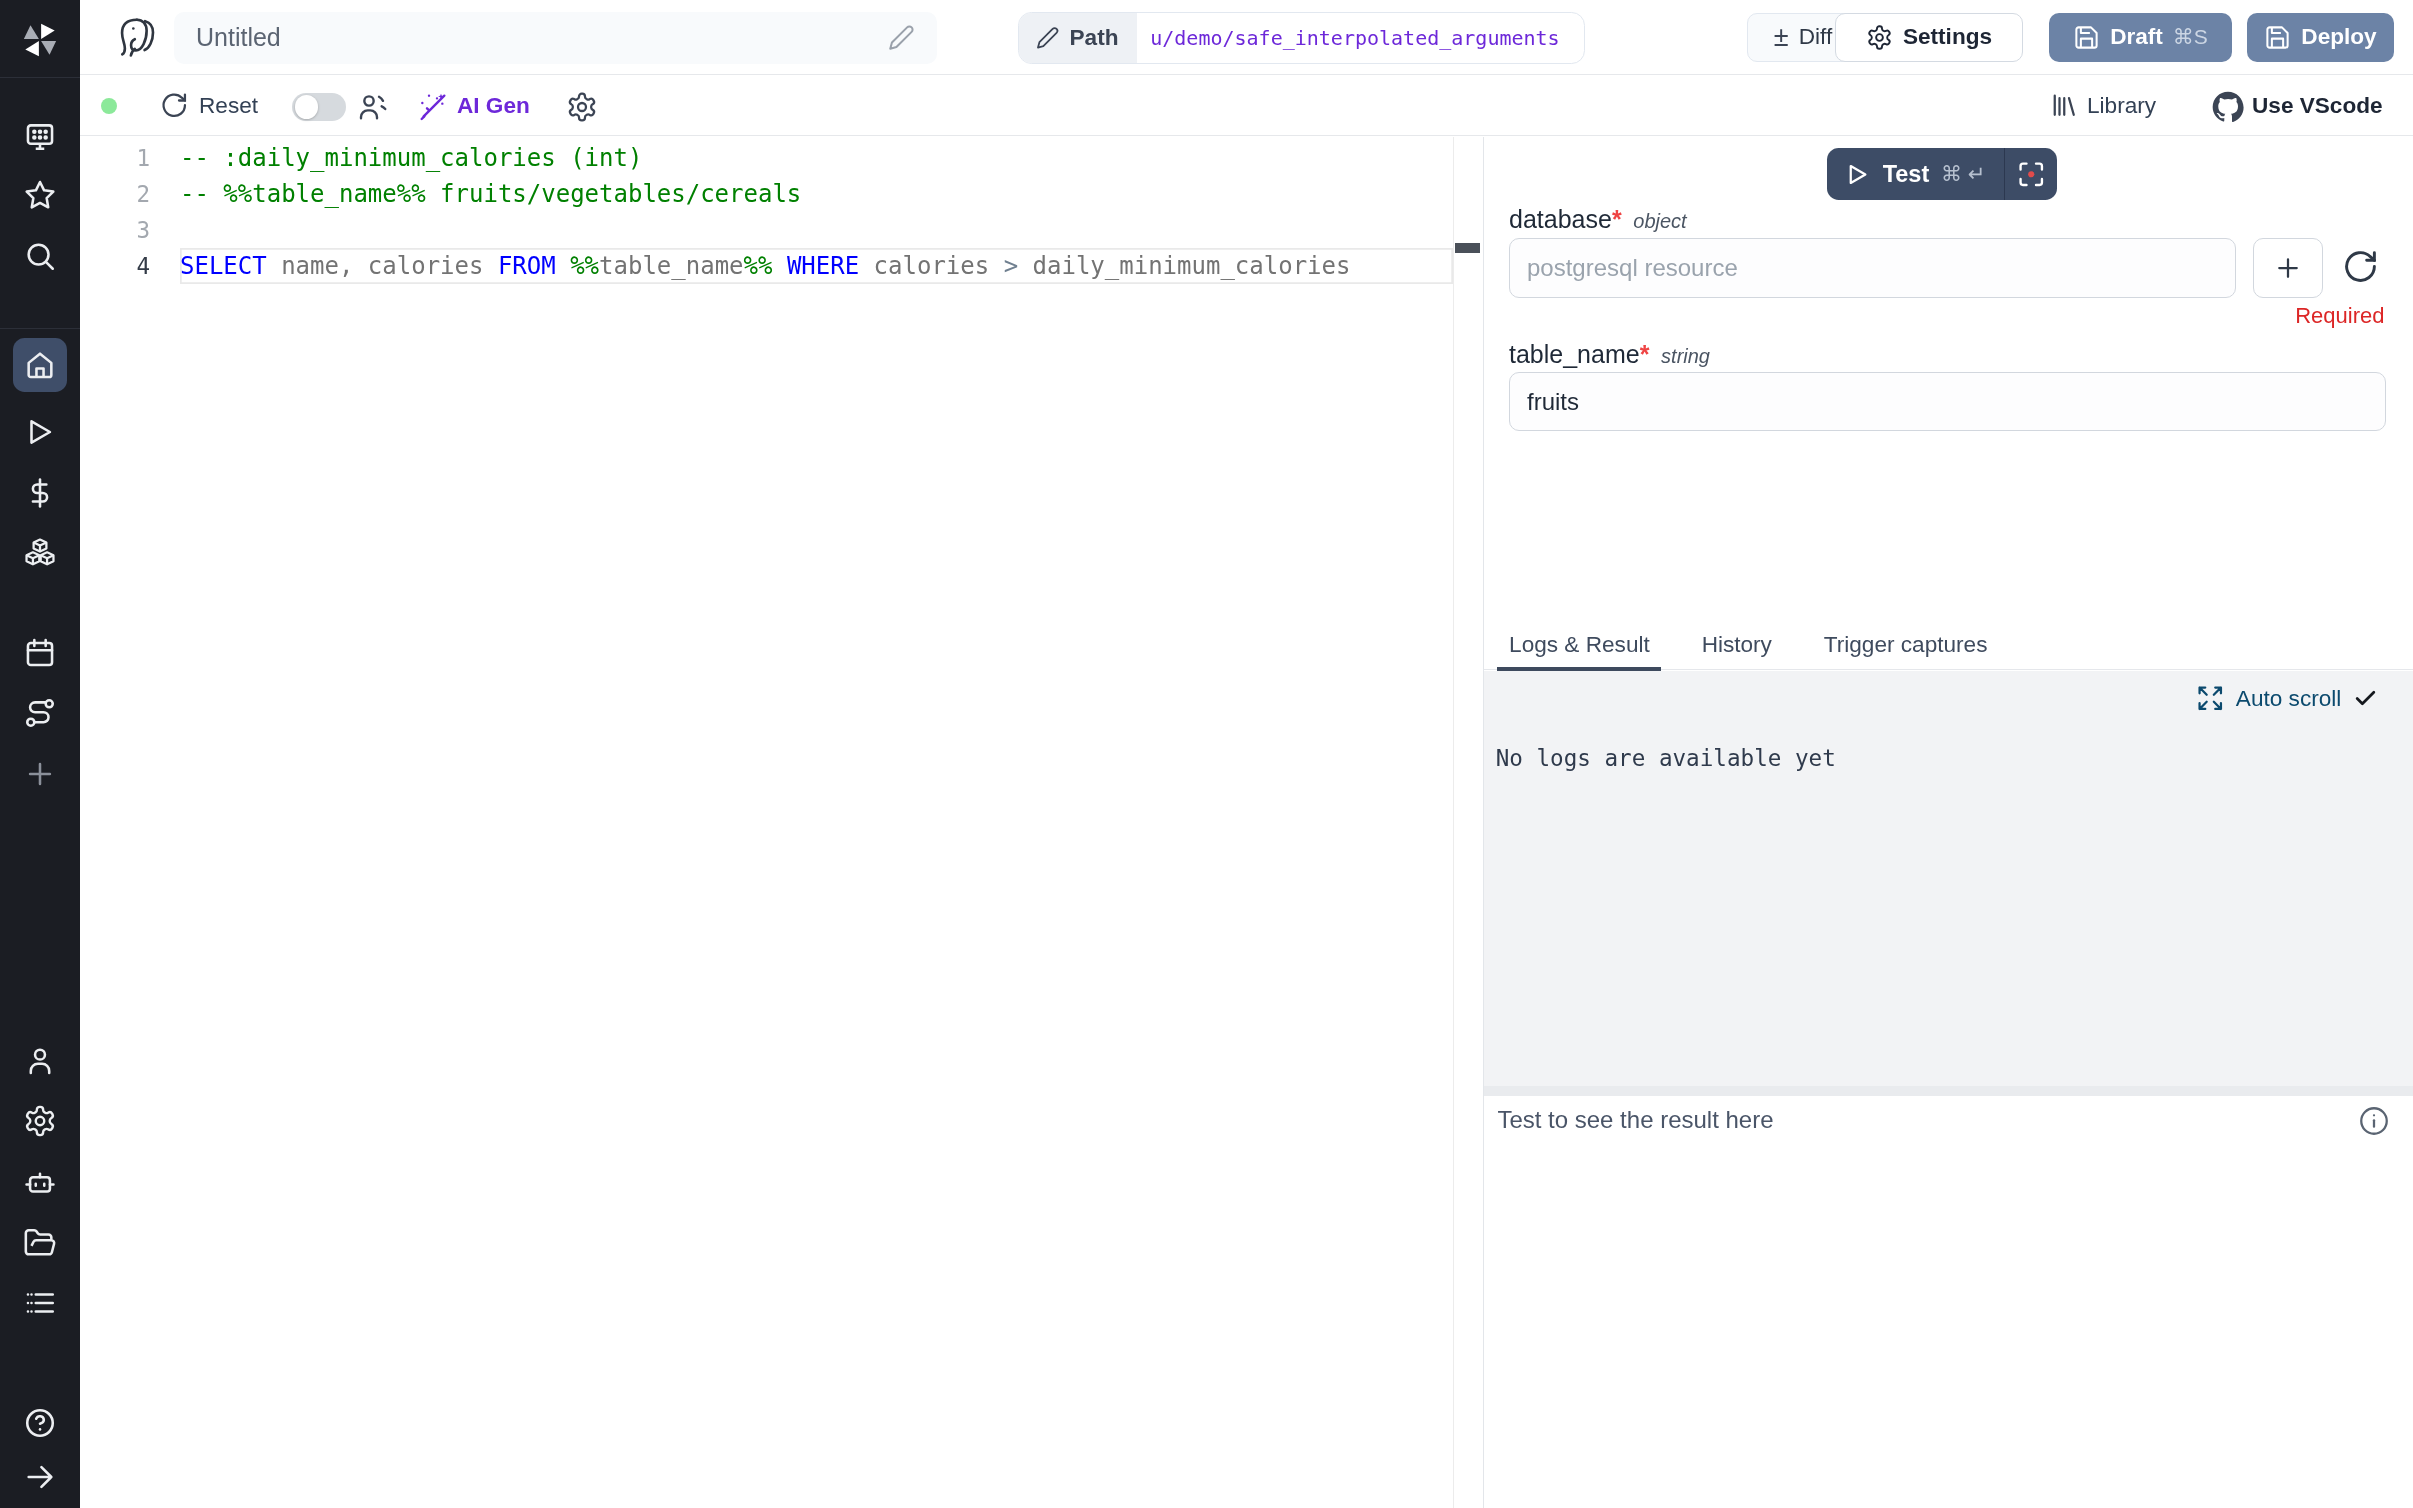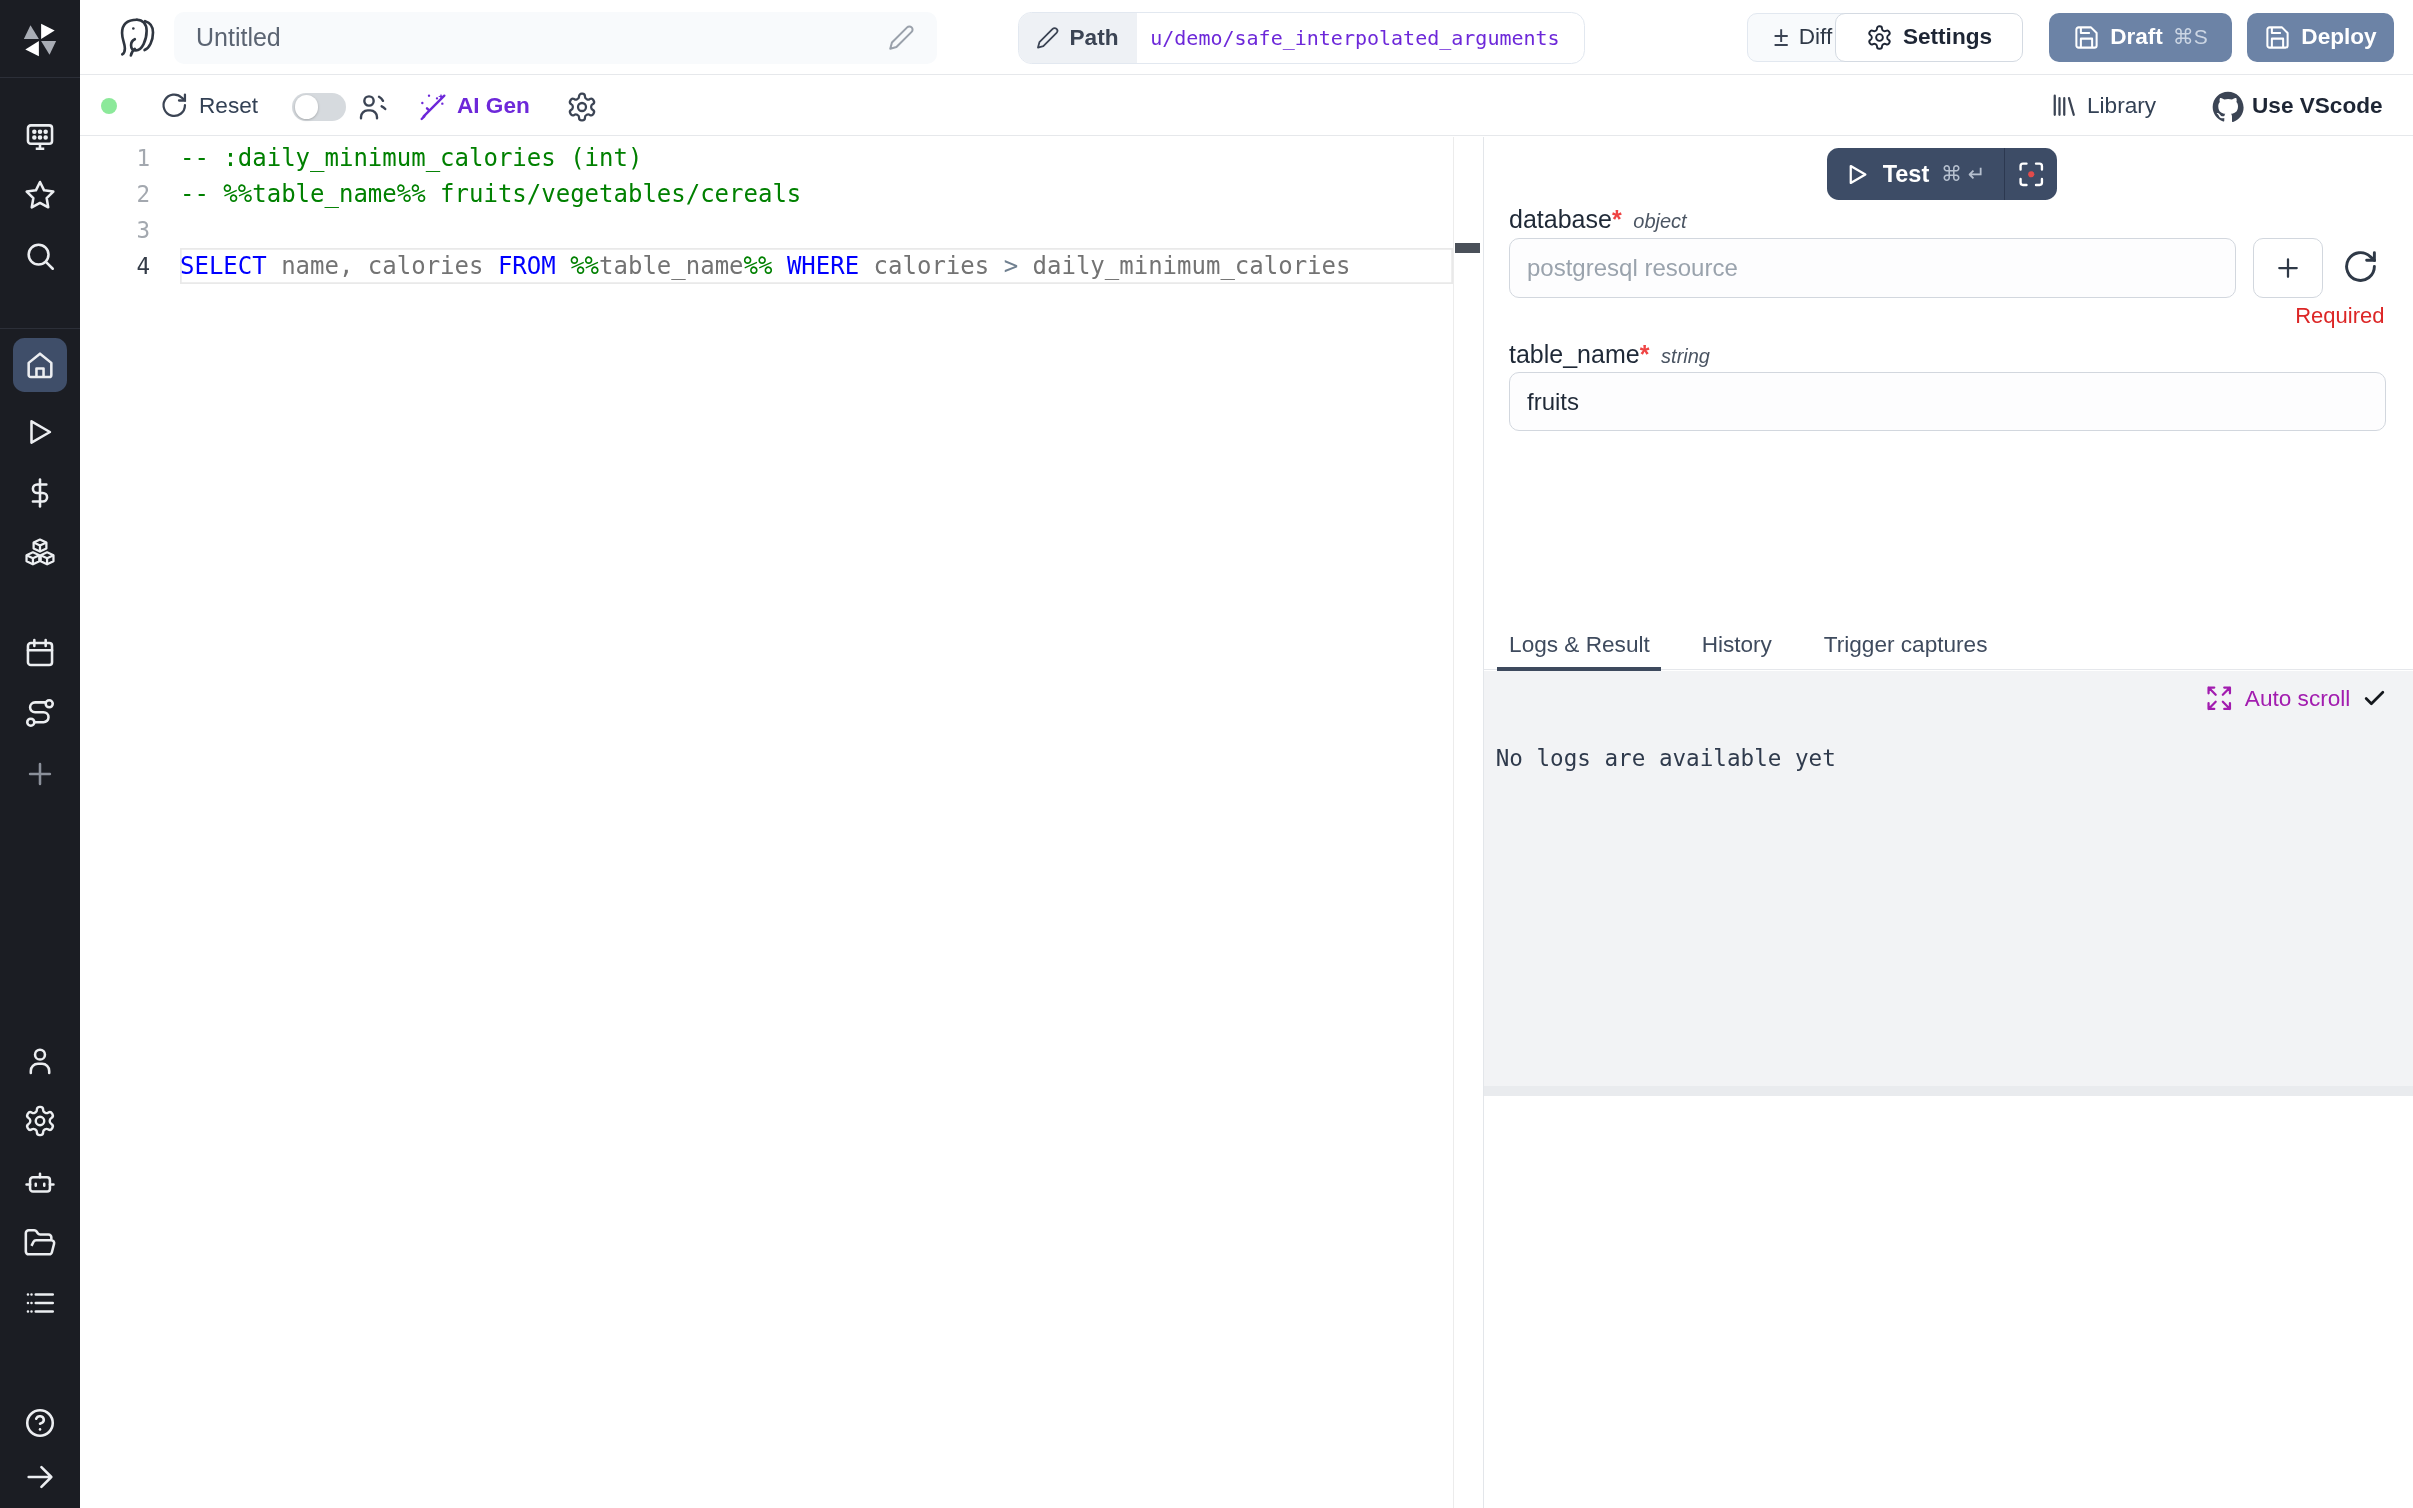--- a/index.html
+++ b/index.html
@@ -96,22 +96,22 @@
     border-radius:10px; background:#fff; display:flex; align-items:center; justify-content:center; color:#2f3947; }
   .refresh-btn { position:absolute; left:858px; top:111px; color:#2f3947; }
   .required { position:absolute; right:28.5px; top:166px; color:#dc2626; font-size:22px; }
 
   .tabs { position:absolute; left:0; right:0; top:484px; height:49px; border-bottom:1.7px solid #e5e7eb;
     display:flex; padding-left:13.4px; gap:28.5px; }
   .tab { position:relative; font-size:22.6px; color:#3f4b5e; padding:0 11.7px; display:flex; align-items:center; }
   .tab.active::after { content:""; position:absolute; left:0; right:0; bottom:-1.7px; height:4.2px; background:#3e4a5e; }
 
   .logs { position:absolute; left:0; right:0; top:534px; height:415px; background:#f2f3f5; }
-  .autoscroll { position:absolute; right:26px; top:13.4px; display:flex; align-items:center; gap:11.7px;
-    color:#a21caf; font-size:22.6px; }
+  .autoscroll { position:absolute; right:35px; top:13.4px; display:flex; align-items:center; gap:11.7px;
+    color:#0c4a6e; font-size:22.6px; }
   .autoscroll .check { color:#15181d; }
   .logs-empty { position:absolute; left:11.7px; top:74px; font-size:22.6px; color:#2f3a4c;
     font-family:"DejaVu Sans Mono", monospace; }
 
   .panel-div { position:absolute; left:0; right:0; top:949px; height:10px; background:#e9ebee; }
   .result { position:absolute; left:0; right:0; top:959px; bottom:0; background:#fff; }
   .result-hint { position:absolute; left:13.4px; top:10px; font-size:24px; color:#4a5568; }
   .info-ic { position:absolute; right:22px; top:8.4px; color:#5a6472; }
 
   svg { display:block; }
@@ -441,17 +441,27 @@
           <span>Auto scroll</span>
           <svg class="check" width="25" height="25" viewBox="0 0 24 24" fill="none" stroke="currentColor" stroke-width="2.6" stroke-linecap="round" stroke-linejoin="round">
             <path d="M20 6 9 17l-5-5"></path>
           </svg>
         </div>
         <div class="logs-empty">No logs are available yet</div>
       </div>
 
       <div class="panel-div"></div>
 
+      <div class="result">
+        <div class="result-hint">Test to see the result here</div>
+        <div class="info-ic">
+          <svg width="34" height="34" viewBox="0 0 24 24" fill="none" stroke="currentColor" stroke-width="1.6" stroke-linecap="round">
+            <circle cx="12" cy="12" r="9"></circle>
+              <path d="M12 16v-4.5"></path>
+              <path d="M12 8h.01"></path>
+          </svg>
+        </div>
+      </div>
 
     </div>
   </div>
 </div>
 
 
 </body></html>

